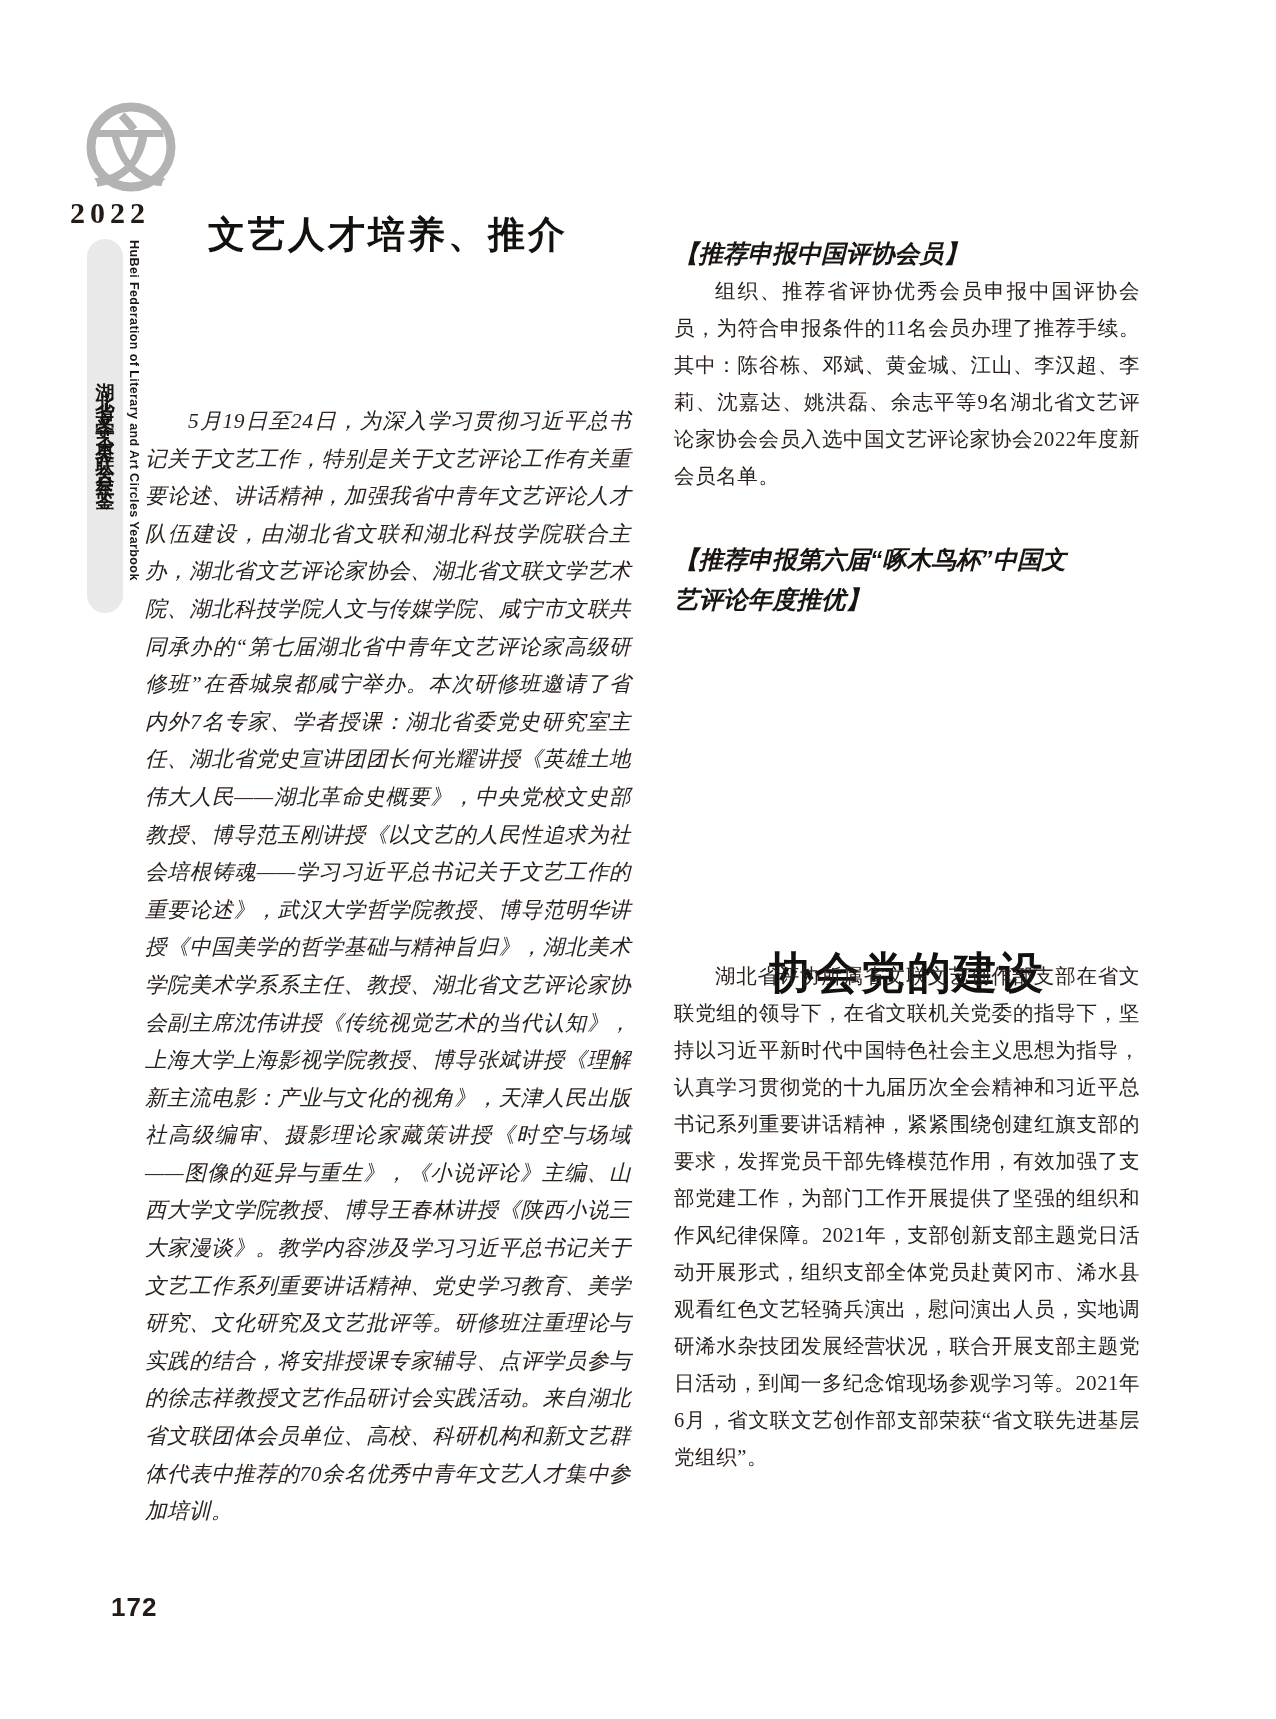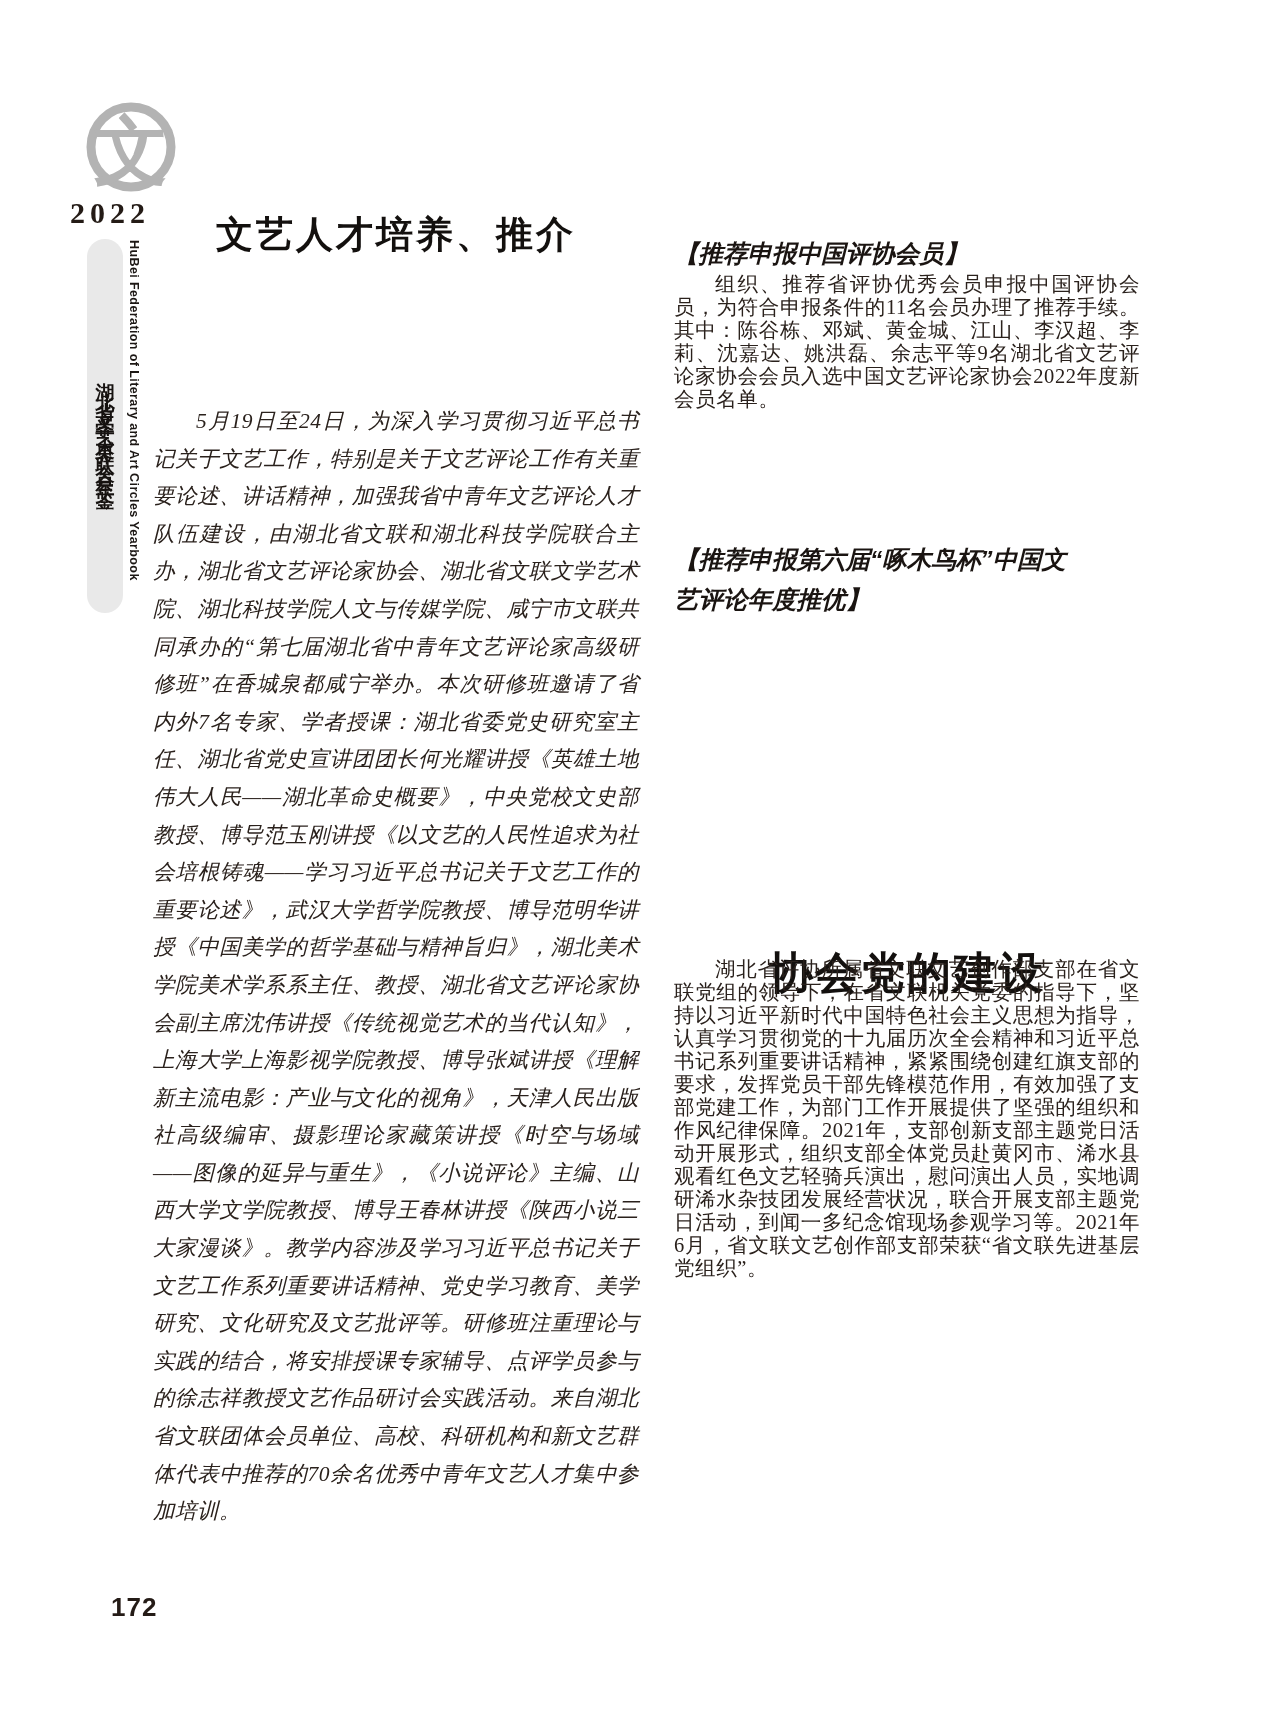--- a/index.html
+++ b/index.html
@@ -56,21 +56,21 @@
   }
   .h-left1{top:299px;}
   .h-right1{top:234px;}
   .h-right2{top:540px;}
 
   .body-text{
     text-align:justify;color:#2a211c;width:100%;
   }
   .body-text p{margin:0;text-indent:2em;}
   .b-left{top:403px;font-size:21.5px;line-height:37.6px;letter-spacing:0.5px;font-style:italic;}
-  .b-right{font-size:20.5px;line-height:23px;letter-spacing:0.6px;}
+  .b-right{font-size:20.5px;line-height:37px;letter-spacing:0.6px;}
   .b-right1{top:273px;}
   .b-right2{top:622px;}
   .b-right3{top:958px;}
 
   .page-number{
     left:111px;top:1592px;
     font-family:"Liberation Sans","DejaVu Sans",sans-serif;
     font-weight:700;font-size:26px;color:#241b16;letter-spacing:1px;
   }
 </style>
@@ -83,21 +83,21 @@
     <text x="59" y="76" text-anchor="middle" font-size="74" font-weight="700" font-family="'Liberation Sans','DejaVu Sans',sans-serif" fill="#b3b3b3">文</text>
   </svg>
 </div>
 <div class="abs year-badge">2022</div>
 
 <div class="abs spine-pill">
   <span class="spine-cn">湖北省文学艺术界联合会年鉴</span>
 </div>
 <div class="abs spine-en">HuBei Federation of Literary and Art Circles Yearbook</div>
 
-<div class="abs col-left" style="height:1719px;margin-left:8px;">
+<div class="abs col-left" style="height:1719px;">
   <div class="abs big-title title-left">文艺人才培养、推介</div>
   <div class="abs body-text b-left">
     <p>5月19日至24日，为深入学习贯彻习近平总书记关于文艺工作，特别是关于文艺评论工作有关重要论述、讲话精神，加强我省中青年文艺评论人才队伍建设，由湖北省文联和湖北科技学院联合主办，湖北省文艺评论家协会、湖北省文联文学艺术院、湖北科技学院人文与传媒学院、咸宁市文联共同承办的“第七届湖北省中青年文艺评论家高级研修班”在香城泉都咸宁举办。本次研修班邀请了省内外7名专家、学者授课：湖北省委党史研究室主任、湖北省党史宣讲团团长何光耀讲授《英雄土地 伟大人民——湖北革命史概要》，中央党校文史部教授、博导范玉刚讲授《以文艺的人民性追求为社会培根铸魂——学习习近平总书记关于文艺工作的重要论述》，武汉大学哲学院教授、博导范明华讲授《中国美学的哲学基础与精神旨归》，湖北美术学院美术学系系主任、教授、湖北省文艺评论家协会副主席沈伟讲授《传统视觉艺术的当代认知》，上海大学上海影视学院教授、博导张斌讲授《理解新主流电影：产业与文化的视角》，天津人民出版社高级编审、摄影理论家藏策讲授《时空与场域——图像的延异与重生》，《小说评论》主编、山西大学文学院教授、博导王春林讲授《陕西小说三大家漫谈》。教学内容涉及学习习近平总书记关于文艺工作系列重要讲话精神、党史学习教育、美学研究、文化研究及文艺批评等。研修班注重理论与实践的结合，将安排授课专家辅导、点评学员参与的徐志祥教授文艺作品研讨会实践活动。来自湖北省文联团体会员单位、高校、科研机构和新文艺群体代表中推荐的70余名优秀中青年文艺人才集中参加培训。</p>
   </div>
 </div>
 
 <div class="abs col-right" style="height:1719px;">
   <div class="abs entry-heading h-right1">【推荐申报中国评协会员】</div>
   <div class="abs body-text b-right b-right1">
     <p>组织、推荐省评协优秀会员申报中国评协会员，为符合申报条件的11名会员办理了推荐手续。其中：陈谷栋、邓斌、黄金城、江山、李汉超、李莉、沈嘉达、姚洪磊、余志平等9名湖北省文艺评论家协会会员入选中国文艺评论家协会2022年度新会员名单。</p>

